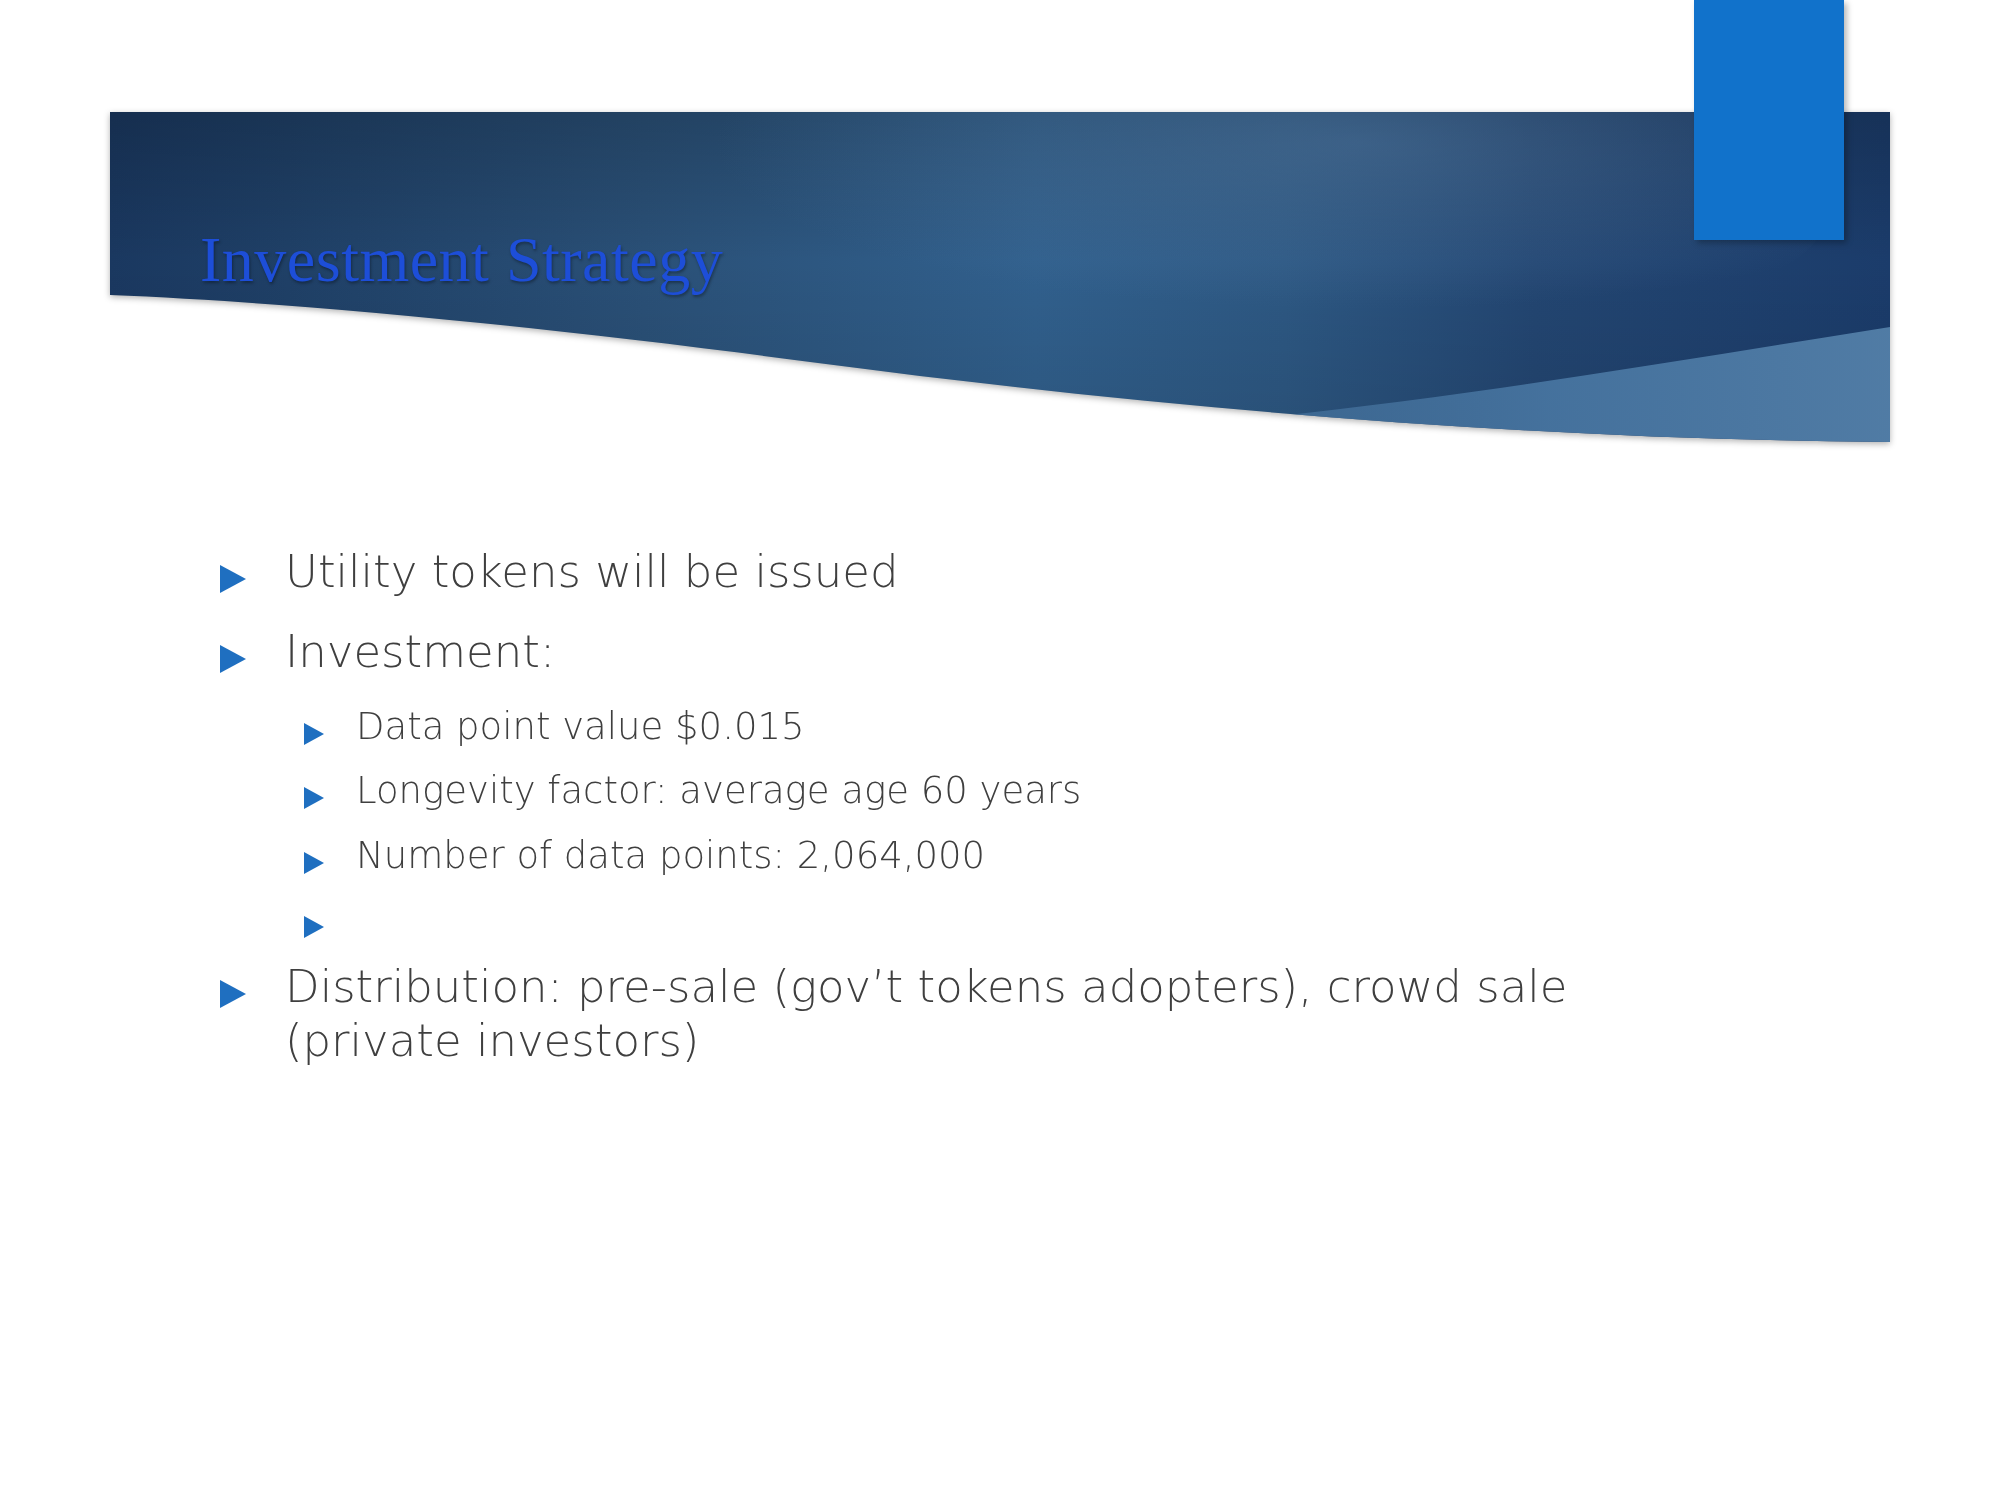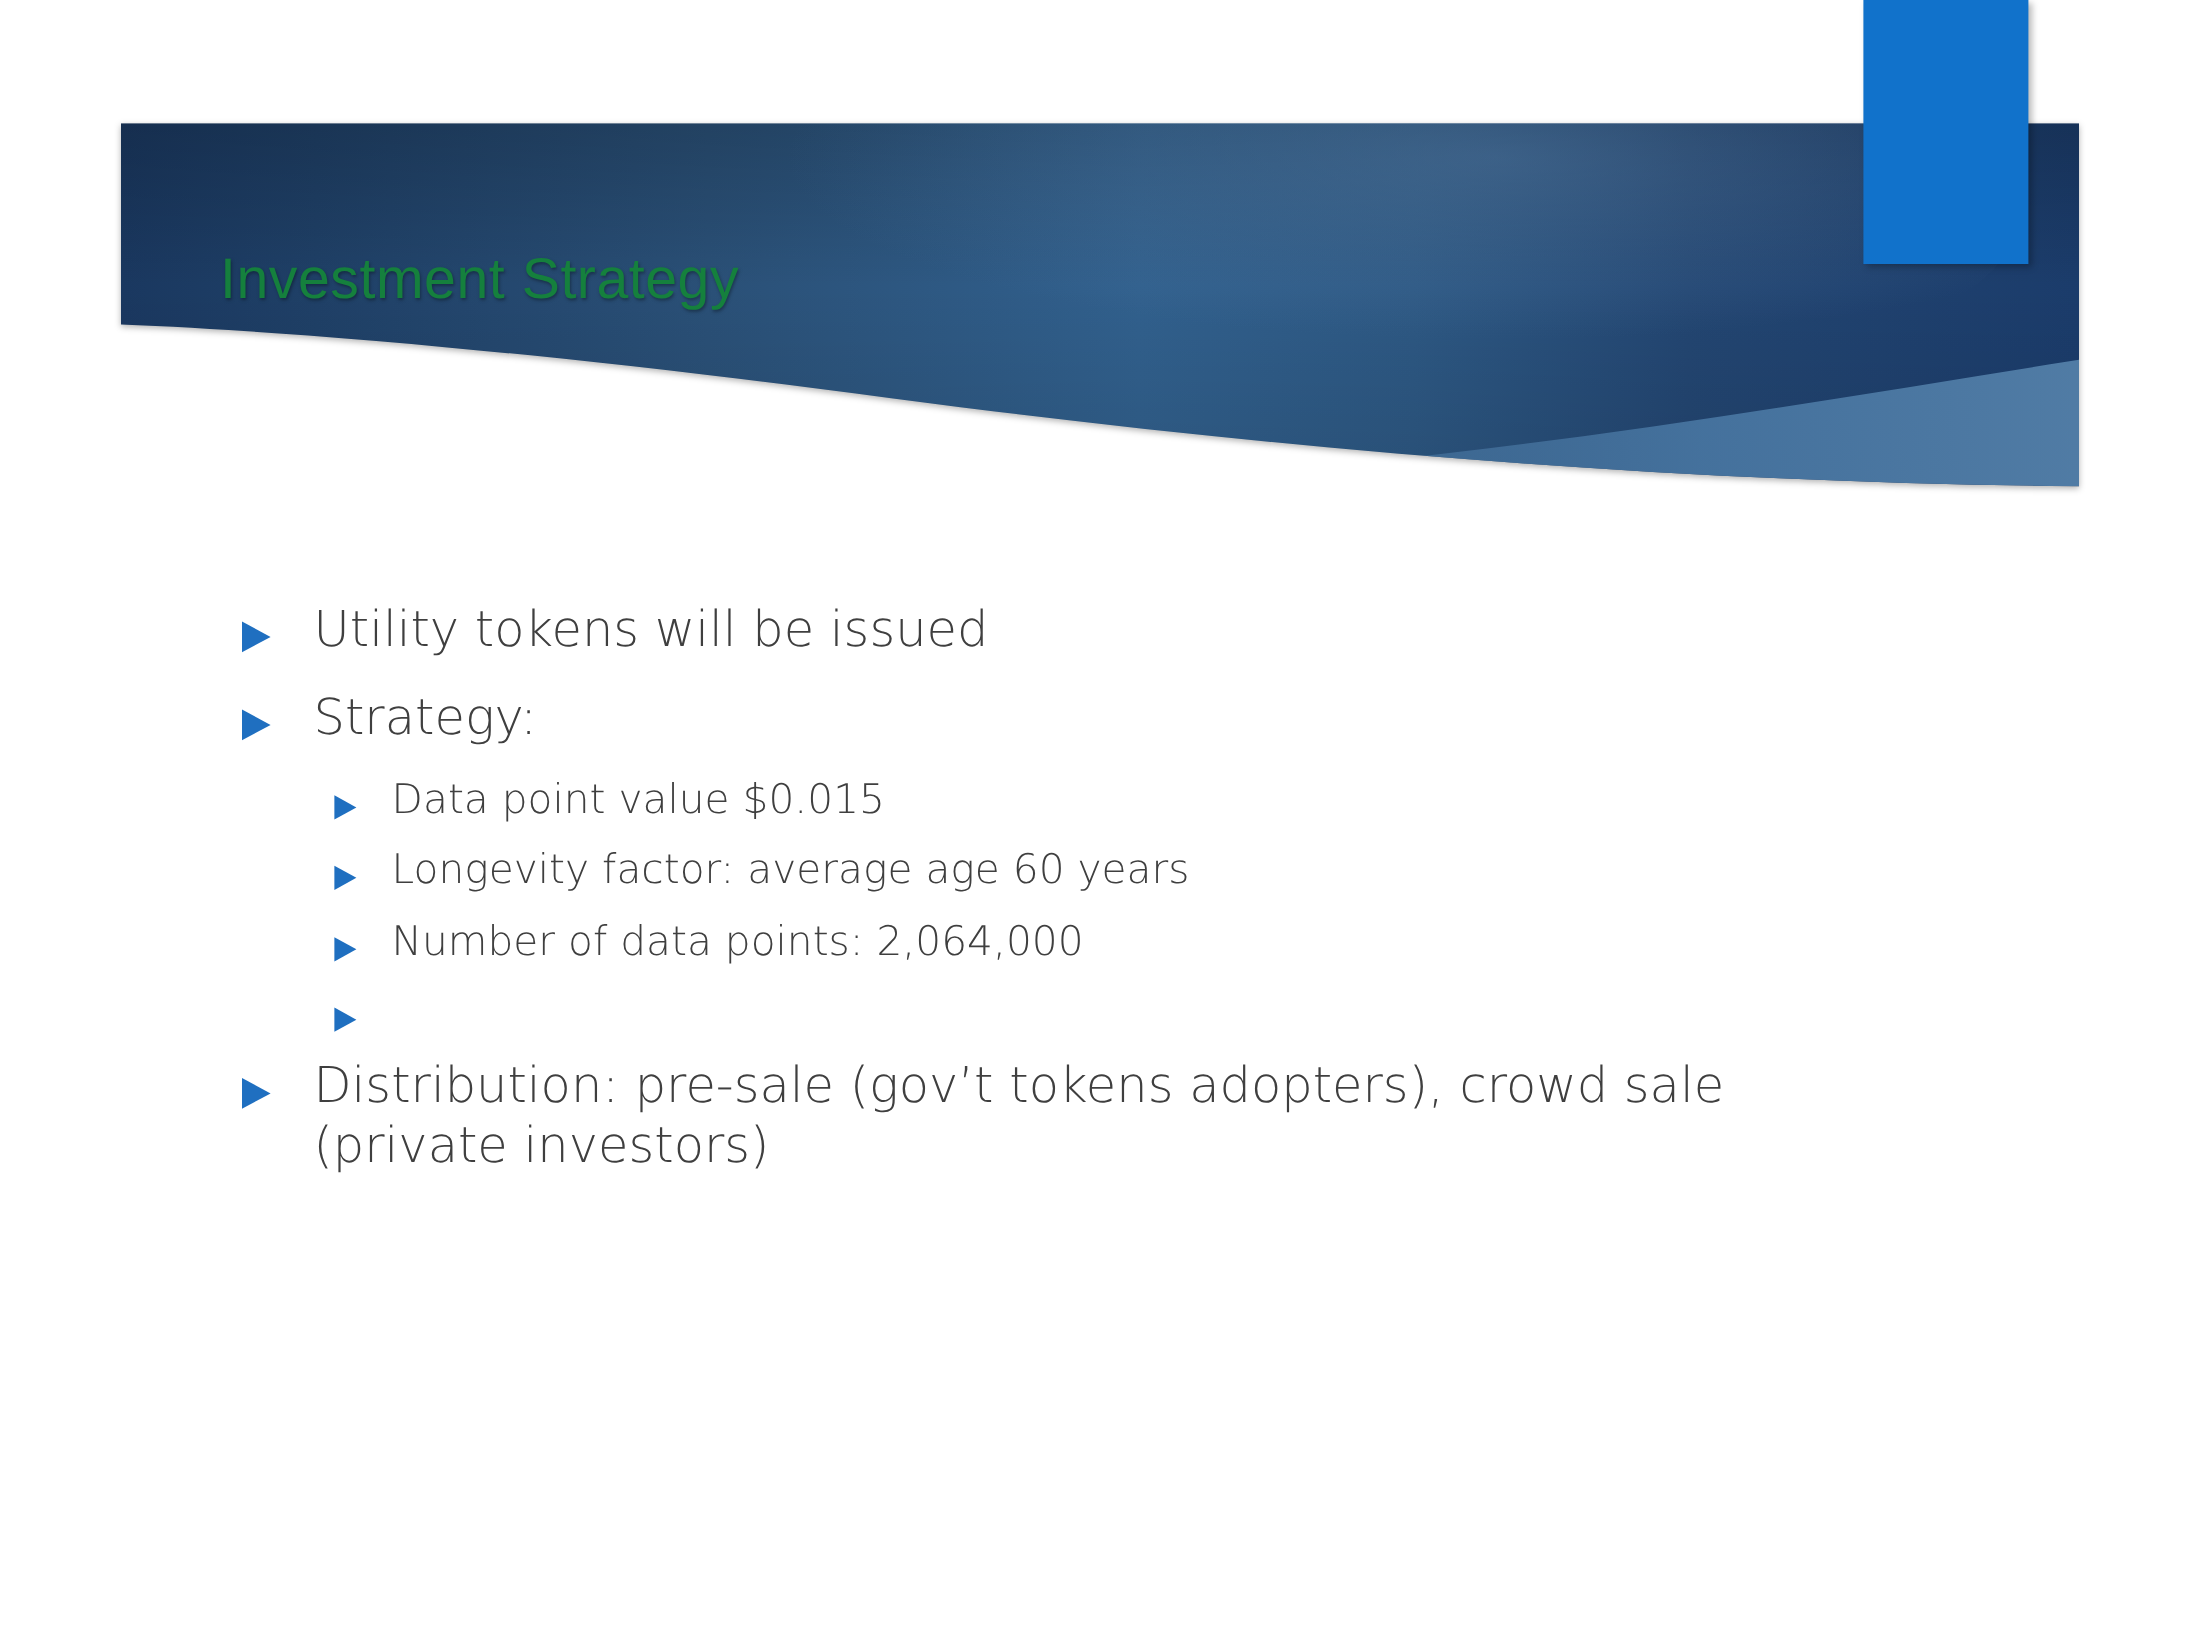--- a/index.html
+++ b/index.html
@@ -55,26 +55,26 @@
     width: 1780px;
     height: 340px;
   }
 
   .slide-title {
     position: absolute;
     left: 200px;
     top: 228px;
     width: 1300px;
     z-index: 4;
-    font-family: Liberation Sans, sans-serif;
-    font-size: 52px;
+    font-family: Liberation Serif, serif;
+    font-size: 64px;
     font-weight: 300;
     letter-spacing: 0.5px;
     line-height: 1.0;
-    color: #15803d;
+    color: #1d4ed8;
     text-shadow: 1px 2px 3px rgba(0,0,0,0.35);
     white-space: nowrap;
   }
 
   
   .body-zone {
     position: absolute;
     left: 0;
     top: 545px;
     width: 2000px;
@@ -200,21 +200,21 @@
       </span>
       <span class="bullet-text">Utility tokens will be issued</span>
     </div>
 
     <div class="bullet-row level-1">
       <span class="marker">
         <svg width="30" height="32" viewBox="0 0 30 32">
             <polygon points="2,2 28,16 2,30" fill="#1F6FC0"></polygon>
           </svg>
       </span>
-      <span class="bullet-text">Strategy:</span>
+      <span class="bullet-text">Investment:</span>
     </div>
 
     <div class="bullet-row level-2">
       <span class="marker">
         <svg width="24" height="26" viewBox="0 0 24 26">
             <polygon points="2,2 22,13 2,24" fill="#1F6FC0"></polygon>
           </svg>
       </span>
       <span class="bullet-text">Data point value $0.015</span>
     </div>

